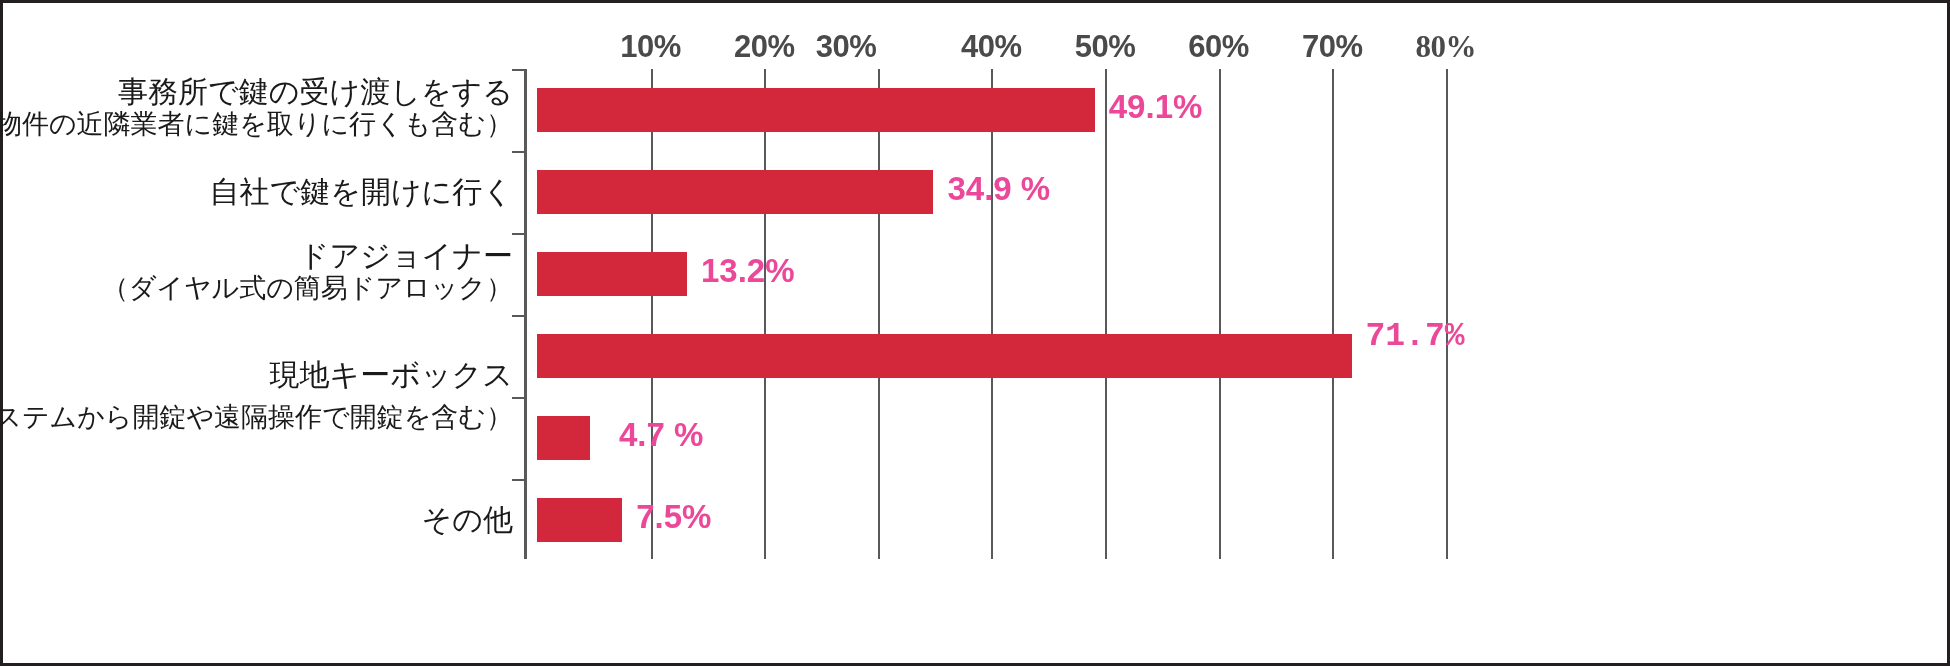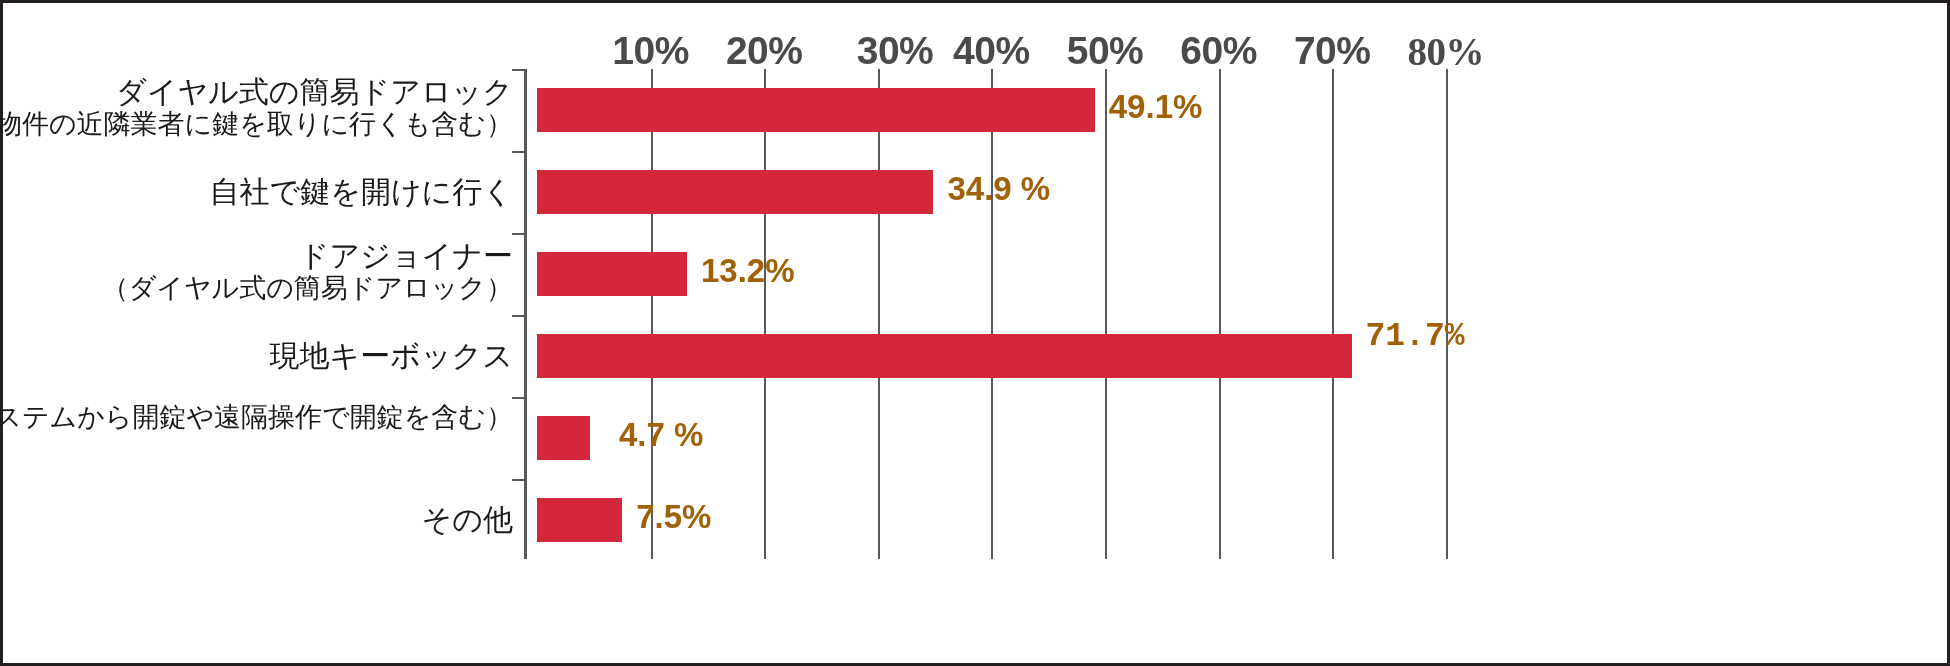--- a/index.html
+++ b/index.html
@@ -22,21 +22,21 @@
     position: absolute;
     left: 0; top: 0;
     width: 1944px; height: 660px;
   }
 
   
   .tick-label {
     position: absolute;
     top: 26px;
     transform: translateX(-50%);
-    font-size: 39px;
+    font-size: 31px;
     font-weight: 700;
     color: #4a4a4a;
     letter-spacing: -0.5px;
     white-space: nowrap;
   }
   .gridline {
     position: absolute;
     top: 66px;
     width: 2px;
     background: #58595b;
@@ -68,39 +68,39 @@
     white-space: nowrap;
     font-weight: 400;
   }
   .cat-label .sub { display: block; font-size: 27px; }
   .bar {
     position: absolute;
     background: #d3283c;
   }
   .bar-value {
     position: absolute;
-    color: #a16207;
+    color: #ec4899;
     font-size: 33px;
     font-weight: 700;
     white-space: nowrap;
     letter-spacing: 0px;
   }
 </style>
 </head>
 <body>
 
 <div id="frame">
   <div id="chart">
 
     <div id="axis-line" style="height: 490px;"></div>
 
     <div id="tick-labels">
         <div class="tick-label" style="left: 647.6px;">10%</div>
         <div class="tick-label" style="left: 761.2px;">20%</div>
-        <div class="tick-label" style="left: 892px;">30%</div>
+        <div class="tick-label" style="left: 843px;">30%</div>
         <div class="tick-label" style="left: 988.4px;">40%</div>
         <div class="tick-label" style="left: 1102px;">50%</div>
         <div class="tick-label" style="left: 1215.6px;">60%</div>
         <div class="tick-label" style="left: 1329.2px;">70%</div>
         <div class="tick-label" style="left: 1442.8px; font-family: Liberation Serif, serif;">80%</div>
       </div>
 
     <div id="gridlines">
         <div class="gridline" style="left: 647.6px; height: 490px;"></div>
         <div class="gridline" style="left: 761.2px; height: 490px;"></div>
@@ -116,36 +116,36 @@
         <div class="axis-tick" style="top: 66px;"></div>
         <div class="axis-tick" style="top: 148px;"></div>
         <div class="axis-tick" style="top: 230px;"></div>
         <div class="axis-tick" style="top: 312px;"></div>
         <div class="axis-tick" style="top: 394px;"></div>
         <div class="axis-tick" style="top: 476px;"></div>
       </div>
 
     <div id="rows">
         <div class="row" style="top: 0px;">
-          <div class="cat-label" style="top: 71px;"><span>ダイヤル式の簡易ドアロック</span><span class="sub">（該当物件の近隣業者に鍵を取りに行くも含む）</span></div>
+          <div class="cat-label" style="top: 71px;"><span>事務所で鍵の受け渡しをする</span><span class="sub">（該当物件の近隣業者に鍵を取りに行くも含む）</span></div>
           <div class="bar" style="left: 534px; top: 85px; width: 557.776px; height: 44px;"></div>
           <div class="bar-value" style="left: 1105.78px; top: 85px;">49.1%</div>
         </div>
         <div class="row" style="top: 0px;">
           <div class="cat-label" style="top: 171px;"><span>自社で鍵を開けに行く</span></div>
           <div class="bar" style="left: 534px; top: 167px; width: 396.464px; height: 44px;"></div>
           <div class="bar-value" style="left: 944.464px; top: 167px;">34.9 %</div>
         </div>
         <div class="row" style="top: 0px;">
           <div class="cat-label" style="top: 235px;"><span>ドアジョイナー</span><span class="sub">（ダイヤル式の簡易ドアロック）</span></div>
           <div class="bar" style="left: 534px; top: 249px; width: 149.952px; height: 44px;"></div>
           <div class="bar-value" style="left: 697.952px; top: 249px;">13.2%</div>
         </div>
         <div class="row" style="top: 0px;">
-          <div class="cat-label" style="top: 335px;"><span>現地キーボックス</span></div>
+          <div class="cat-label" style="top: 354px;"><span>現地キーボックス</span></div>
           <div class="bar" style="left: 534px; top: 331px; width: 814.512px; height: 44px;"></div>
           <div class="bar-value" style="left: 1362.51px; top: 315px; font-family: Liberation Mono, monospace;">71.7%</div>
         </div>
         <div class="row" style="top: 0px;">
           <div class="cat-label" style="top: 399px;"><span class="sub">（内覧予約システムから開錠や遠隔操作で開錠を含む）</span></div>
           <div class="bar" style="left: 534px; top: 413px; width: 53.392px; height: 44px;"></div>
           <div class="bar-value" style="left: 592px; top: 413px; margin-left: 24px;">4.7 %</div>
         </div>
         <div class="row" style="top: 0px;">
           <div class="cat-label" style="top: 499px;"><span>その他</span></div>

